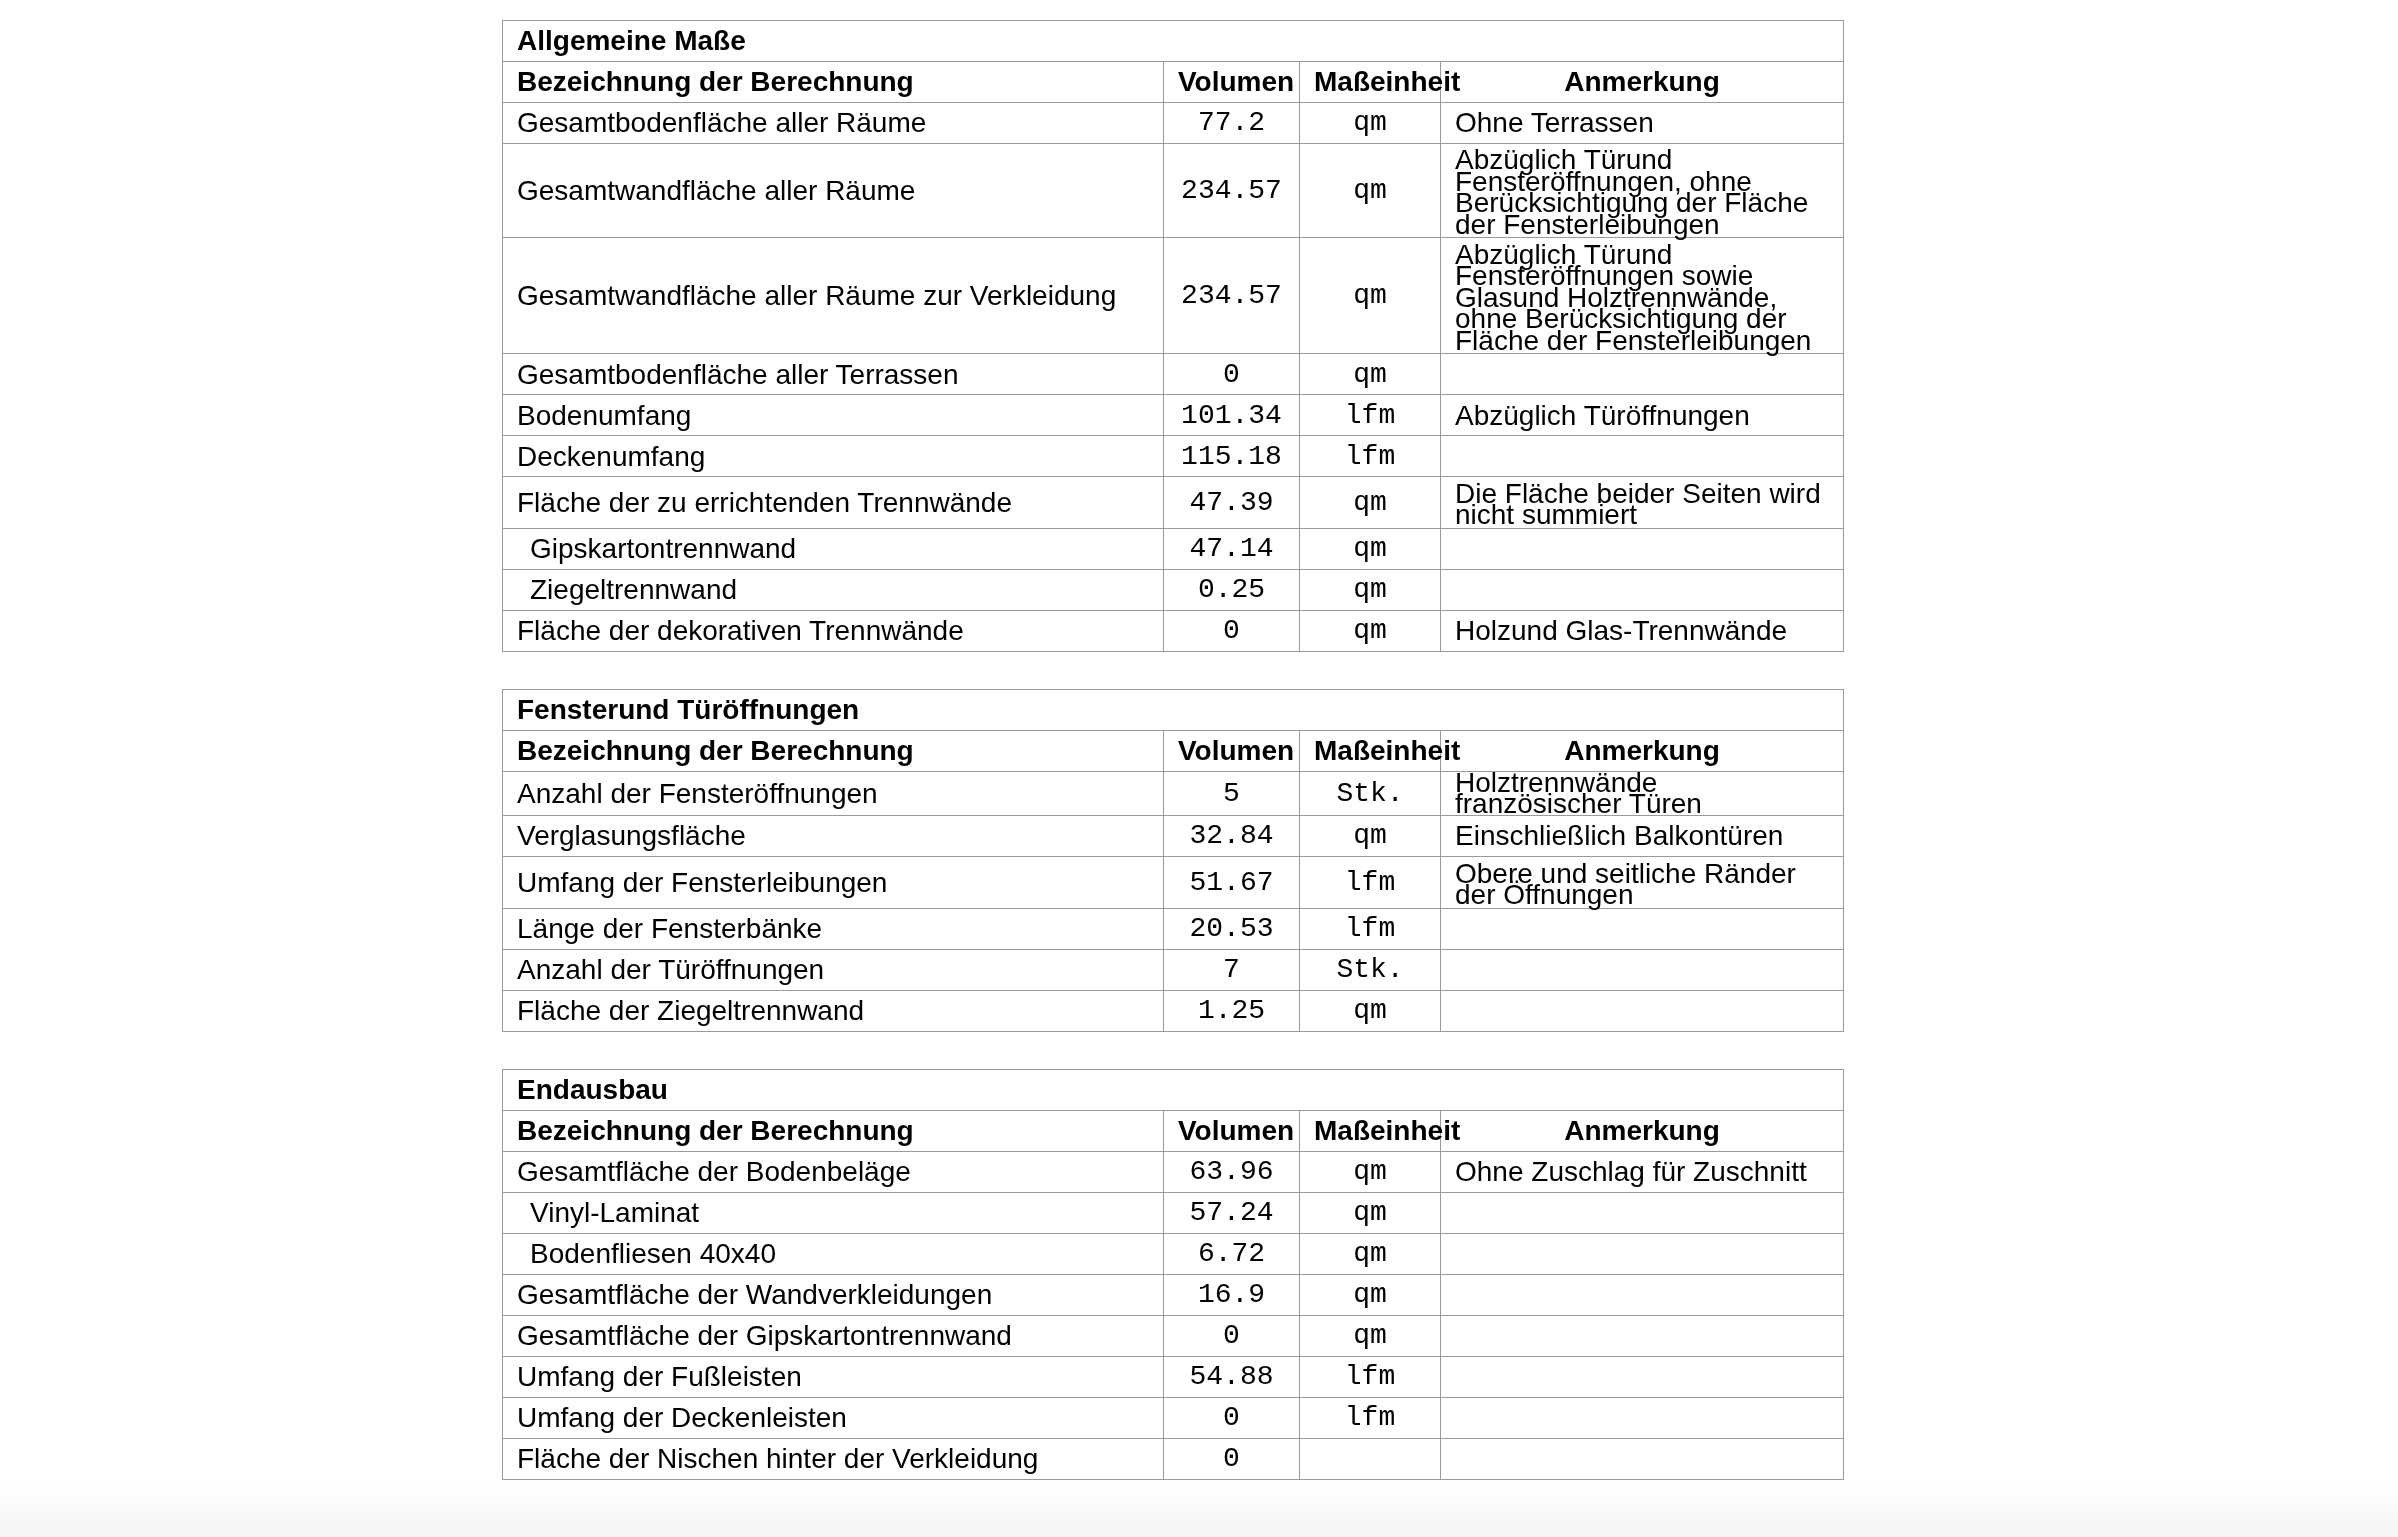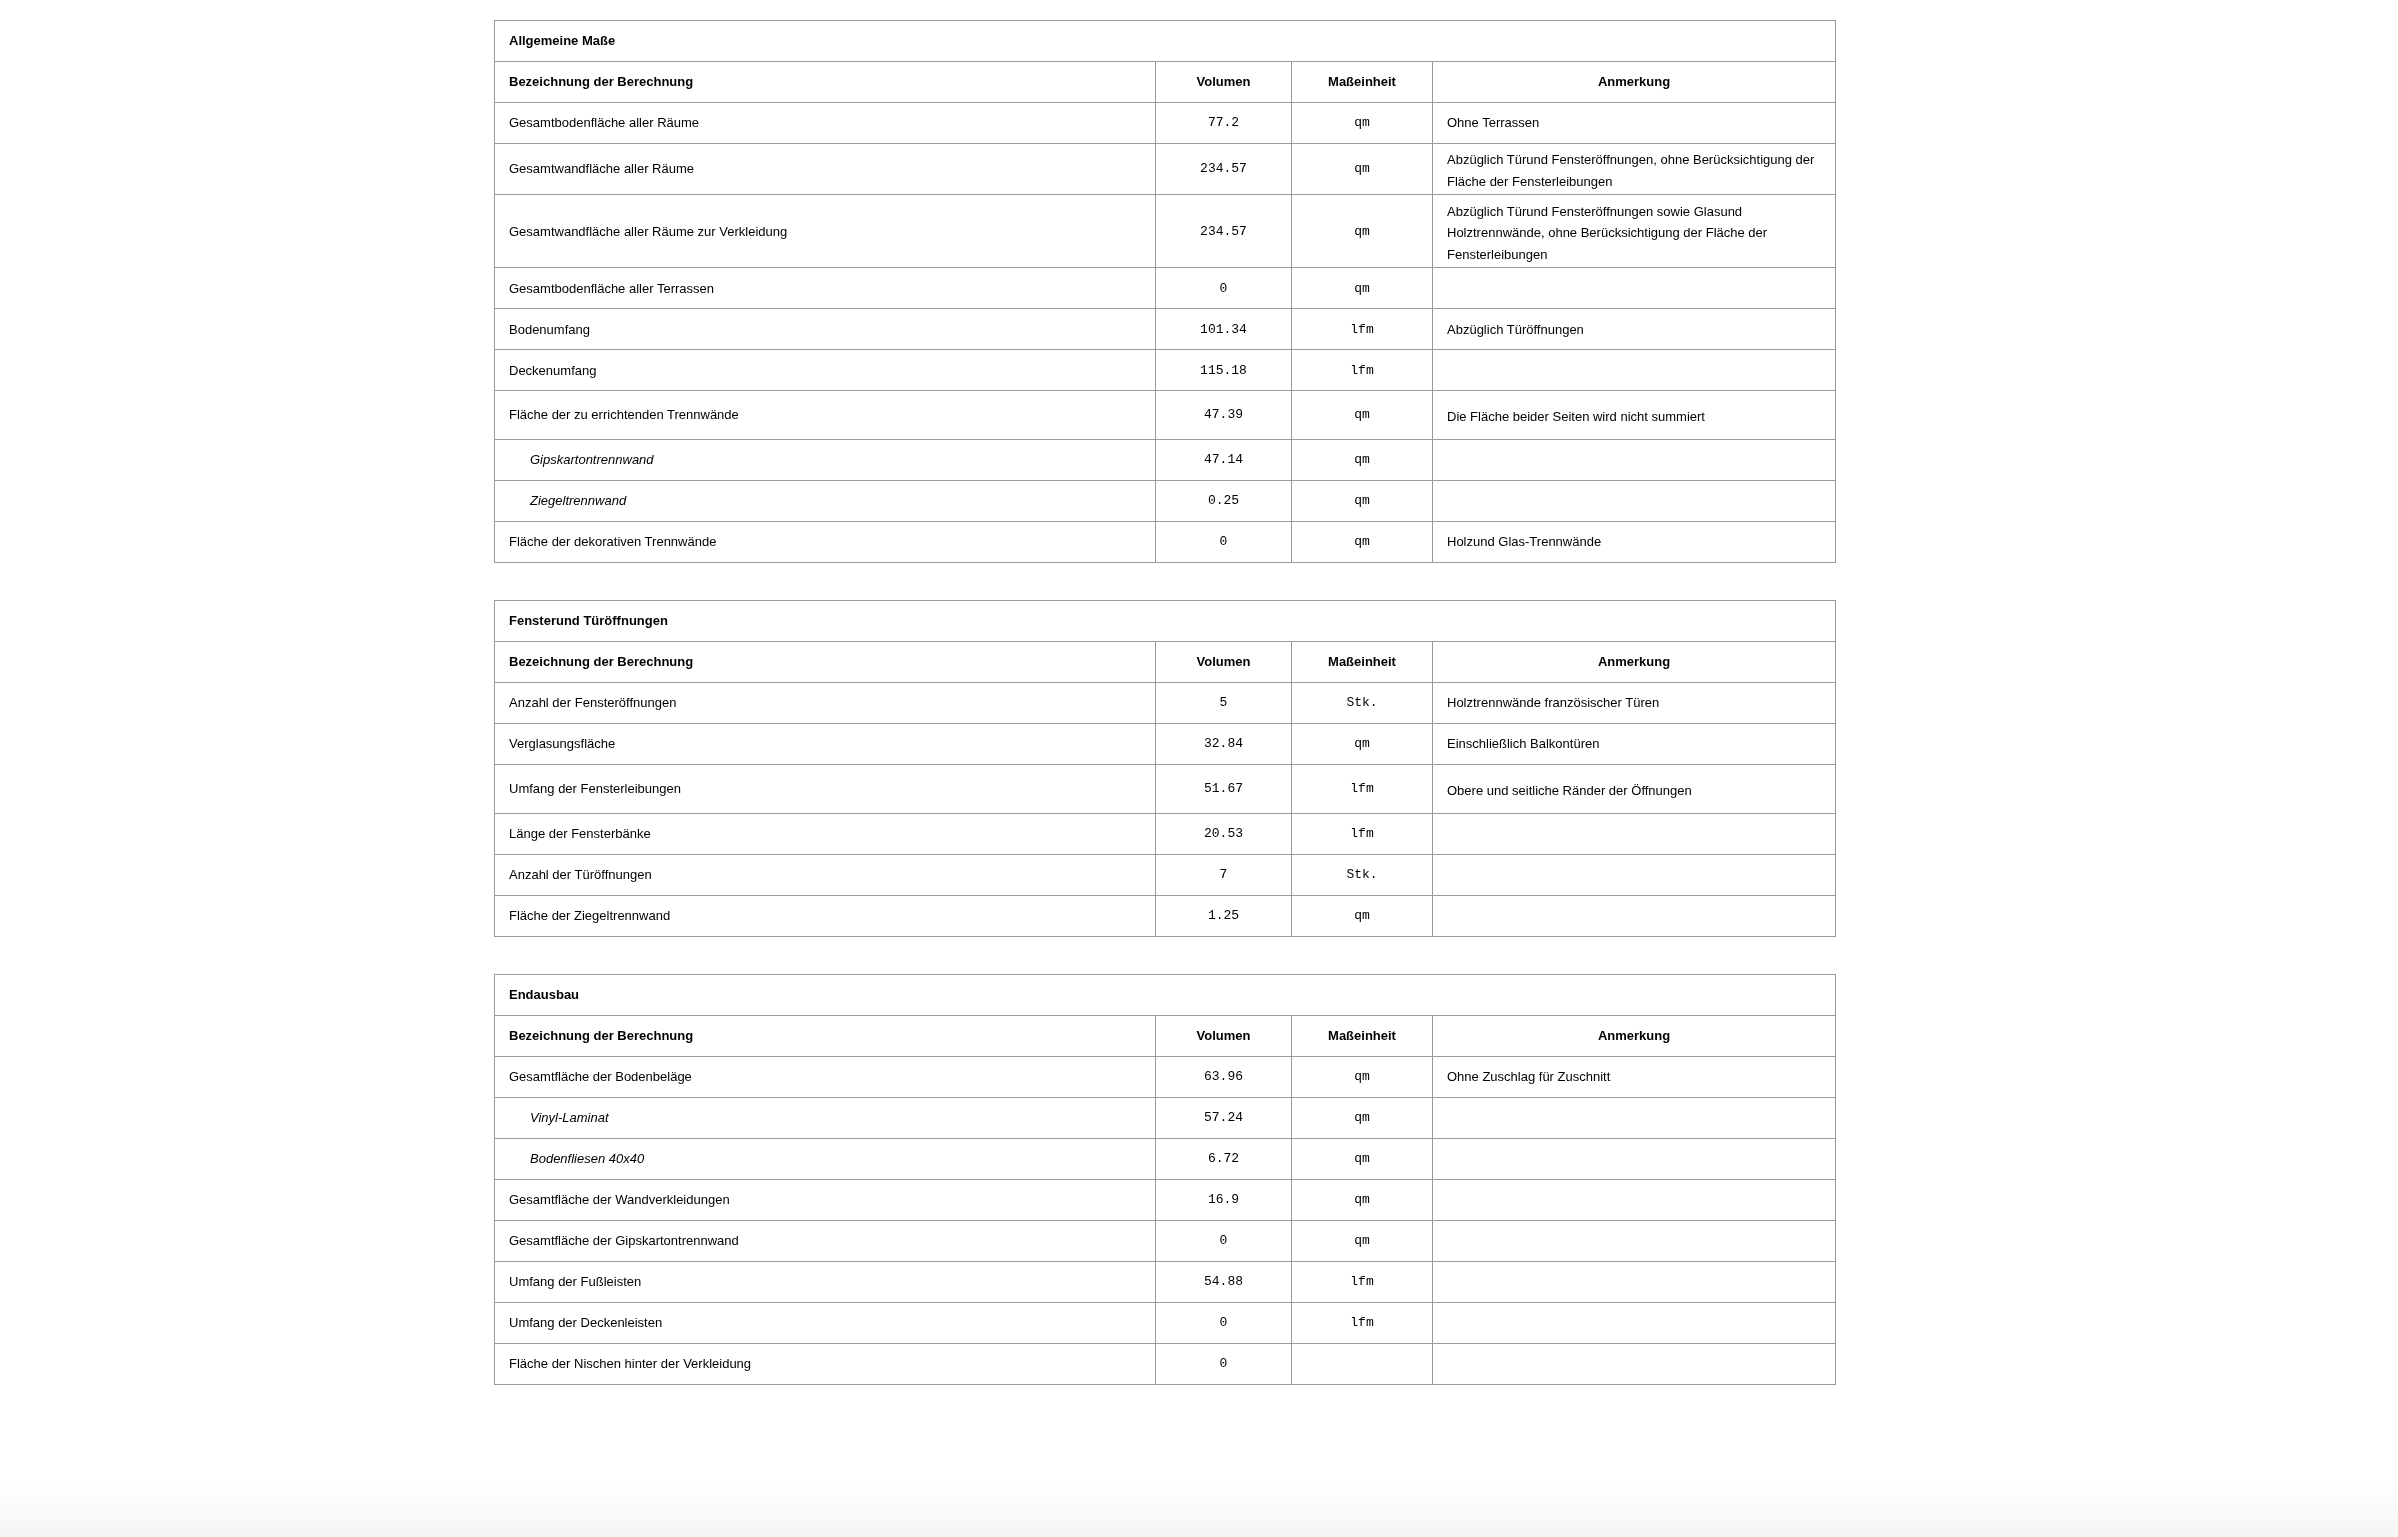--- a/index.html
+++ b/index.html
@@ -18,22 +18,22 @@
     .page {
       position: absolute;
       left: 494px;
       top: 19.7px;
       width: 1341px;
     }
     table.calc {
       width: 1341px;
       border-collapse: collapse;
       table-layout: fixed;
-      margin: 0 0 37px 0;
-      font-size: 13px;
+      margin: 0 0 37px 8px;
+      font-size: 28px;
       line-height: 21.5px;
     }
     table.calc td, table.calc th {
       border: 1.9px solid #9a9a9a;
       padding: 0 14px;
       vertical-align: middle;
     }
     table.calc col.c-name { width: 661px; }
     table.calc col.c-vol { width: 136px; }
     table.calc col.c-unit { width: 141px; }
@@ -46,21 +46,21 @@
     }
     tr.head-row th {
       height: 40px;
       font-weight: bold;
     }
     tr.head-row th.h-name { text-align: left; }
     tr.head-row th.h-vol, tr.head-row th.h-unit, tr.head-row th.h-note { text-align: center; }
 
     tr.data-row td { height: 40px; }
     tr.data-row td.name { text-align: left; }
-    tr.data-row td.name.sub { padding-left: 35px; font-style: italic; }
+    tr.data-row td.name.sub { padding-left: 27px; }
     tr.data-row td.vol, tr.data-row td.unit { text-align: center; font-family: Liberation Mono, monospace; }
     tr.data-row td.note { text-align: left; }
     tr.data-row td.note.multi { padding-top: 5.6px; padding-bottom: 2px; }
 
     .bottom-fade {
       position: absolute;
       left: 0;
       right: 0;
       bottom: 0;
       height: 56px;

